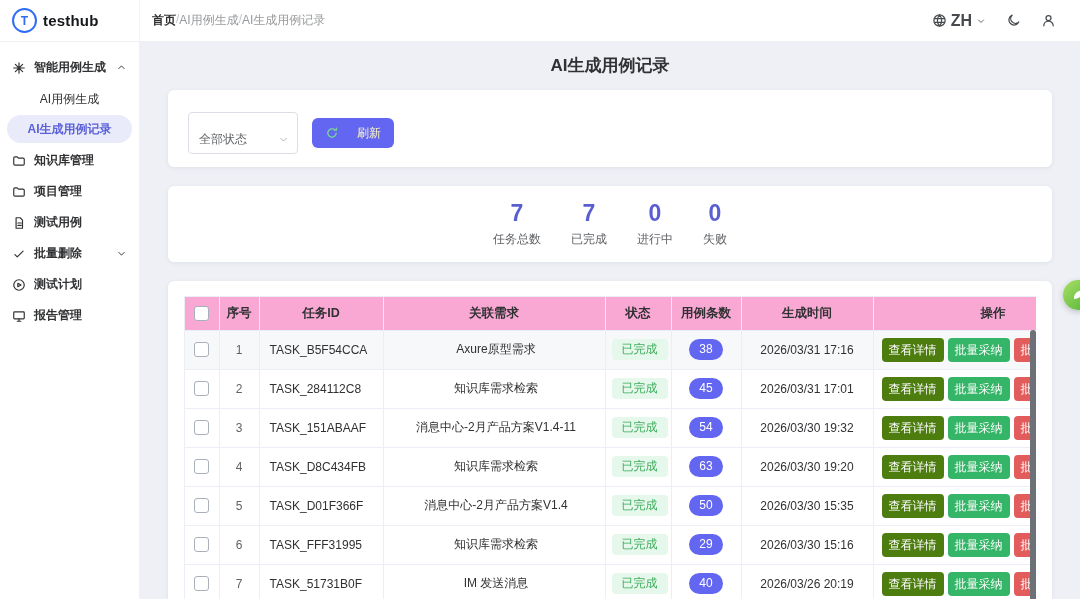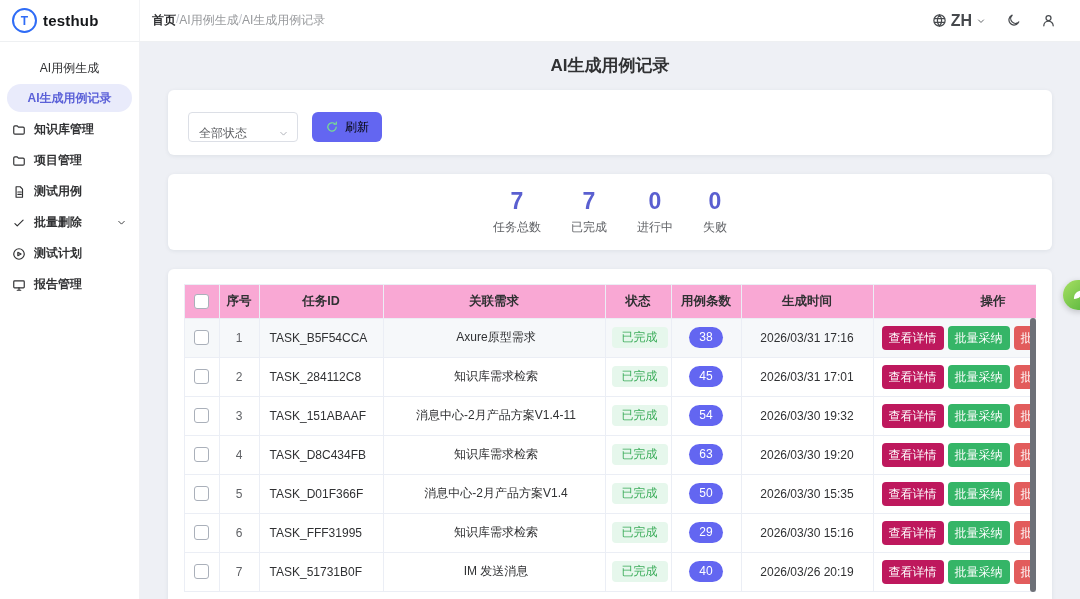--- a/index.html
+++ b/index.html
@@ -34,24 +34,24 @@
   .side-child.active{background:#e9ebfb;color:#5b61d8;font-weight:bold}
 
   .main{flex:1;overflow:hidden;padding:0 28px;position:relative}
   .page-title{text-align:center;font-size:17px;font-weight:bold;color:#303133;margin:12px 0 13px}
   .card{background:#fff;border-radius:6px;box-shadow:0 1px 4px rgba(31,45,61,.08);margin-bottom:19px}
 
   
   .filter-card{padding:12px 20px 13px}
   .filter-label{font-weight:bold;color:#303133;font-size:12.5px}
   .filter-controls{display:flex;align-items:center;gap:14px;margin-top:10px}
-  .select{width:110px;height:30px;border:1px solid #dcdfe6;border-radius:4px;display:flex;align-items:center;justify-content:space-between;padding:13px 8px 0 10px;color:#606266;cursor:pointer;background:#fff}
+  .select{width:110px;height:42px;border:1px solid #dcdfe6;border-radius:4px;display:flex;align-items:center;justify-content:space-between;padding:13px 8px 0 10px;color:#606266;cursor:pointer;background:#fff}
   .select .icon{color:#a8abb2}
   .select .icon svg{width:11px;height:11px}
-  .btn-refresh{height:30px;background:#6366f1;color:#000000;border:none;border-radius:6px;display:flex;align-items:center;gap:6px;padding:0 13px;font-size:12px;cursor:pointer;font-family:inherit}
+  .btn-refresh{height:30px;background:#6366f1;color:#fef9c3;border:none;border-radius:6px;display:flex;align-items:center;gap:18px;padding:0 13px;font-size:12px;cursor:pointer;font-family:inherit}
   .btn-refresh .icon{color:#79e08e}
 
   
   .stats-card{padding:15px 0 14px;display:flex;justify-content:center;gap:26px}
   .stat{text-align:center;padding:0 2px}
   .stat-value{font-size:23px;font-weight:bold;color:#5a5fd0;line-height:1.1}
   .stat-label{color:#606266;margin-top:5px}
 
   
   .table-card{padding:15px 16px 16px;margin-bottom:0}
@@ -61,21 +61,21 @@
   th{height:33px;background:#f9a8d4;font-weight:bold;color:#303133;font-size:12.5px}
   td.cell-id{text-align:left;padding-left:10px}
   td.cell-req{text-align:center;padding-left:10px;font-weight:normal}
   td.cell-no{color:#606266}
   .row-first td{background:#f6f8fa}
   .checkbox{display:inline-block;width:15px;height:15px;border:1px solid #aab0ba;border-radius:3px;background:#fff;cursor:pointer;vertical-align:middle}
   .badge{display:inline-block;background:#e6f7ec;color:#3fae5d;border-radius:4px;padding:4px 10px;line-height:1.1}
   .pill{display:inline-block;background:#6366f1;color:#fff;border-radius:11px;padding:4px 10px;font-weight:normal;line-height:1.1;min-width:12px}
   td.cell-ops{text-align:left;padding-left:8px}
   .btn{display:inline-block;border:none;border-radius:4px;color:#fff;font-size:12px;padding:5px 7px;margin-right:4px;cursor:pointer;font-family:inherit;line-height:1.2;white-space:nowrap}
-  .btn-view{background:#be185d}
+  .btn-view{background:#4d7c0f}
   .btn-adopt{background:#35b567}
   .btn-del{background:#e25c5c}
   .table-scrollbar{position:absolute;top:33px;right:0;width:6px;bottom:0;background:#6d7077;border-radius:3px}
 
   
   .float-btn{position:absolute;right:-13px;top:238px;width:30px;height:30px;border-radius:50%;background:linear-gradient(135deg,#a8e063,#51b23a);box-shadow:0 2px 6px rgba(0,0,0,.2);display:flex;align-items:center;justify-content:center;color:#fff;cursor:pointer;z-index:5}
   .float-btn .icon svg{width:14px;height:14px}
 </style>
 </head>
 <body>
@@ -117,20 +117,33 @@
           <svg viewBox="0 0 24 24">
             <circle cx="12" cy="8" r="4"></circle>
             <path d="M4.5 20.5a7.5 7.5 0 0 1 15 0"></path>
           </svg>
         </span>
     </div>
   </header>
 
   <div class="body-row">
     <aside class="sidebar" id="sidebar">
+        <div class="side-item">
+          <span class="icon">
+            <svg viewBox="0 0 24 24">
+              <path d="M12 3v18M3 12h18M5.8 5.8l12.4 12.4M18.2 5.8L5.8 18.2"></path>
+            </svg>
+          </span>
+          <span class="side-label">智能用例生成</span>
+          <span class="icon side-caret">
+            <svg viewBox="0 0 24 24">
+              <path d="M6 14.5l6-6 6 6"></path>
+            </svg>
+          </span>
+        </div>
         <div class="side-child">AI用例生成</div>
         <div class="side-child active">AI生成用例记录</div>
         <div class="side-item">
           <span class="icon">
             <svg viewBox="0 0 24 24">
               <path d="M3 7a2 2 0 0 1 2-2h4l2 2h8a2 2 0 0 1 2 2v8a2 2 0 0 1-2 2H5a2 2 0 0 1-2-2z"></path>
             </svg>
           </span>
           <span class="side-label">知识库管理</span>
         </div>

